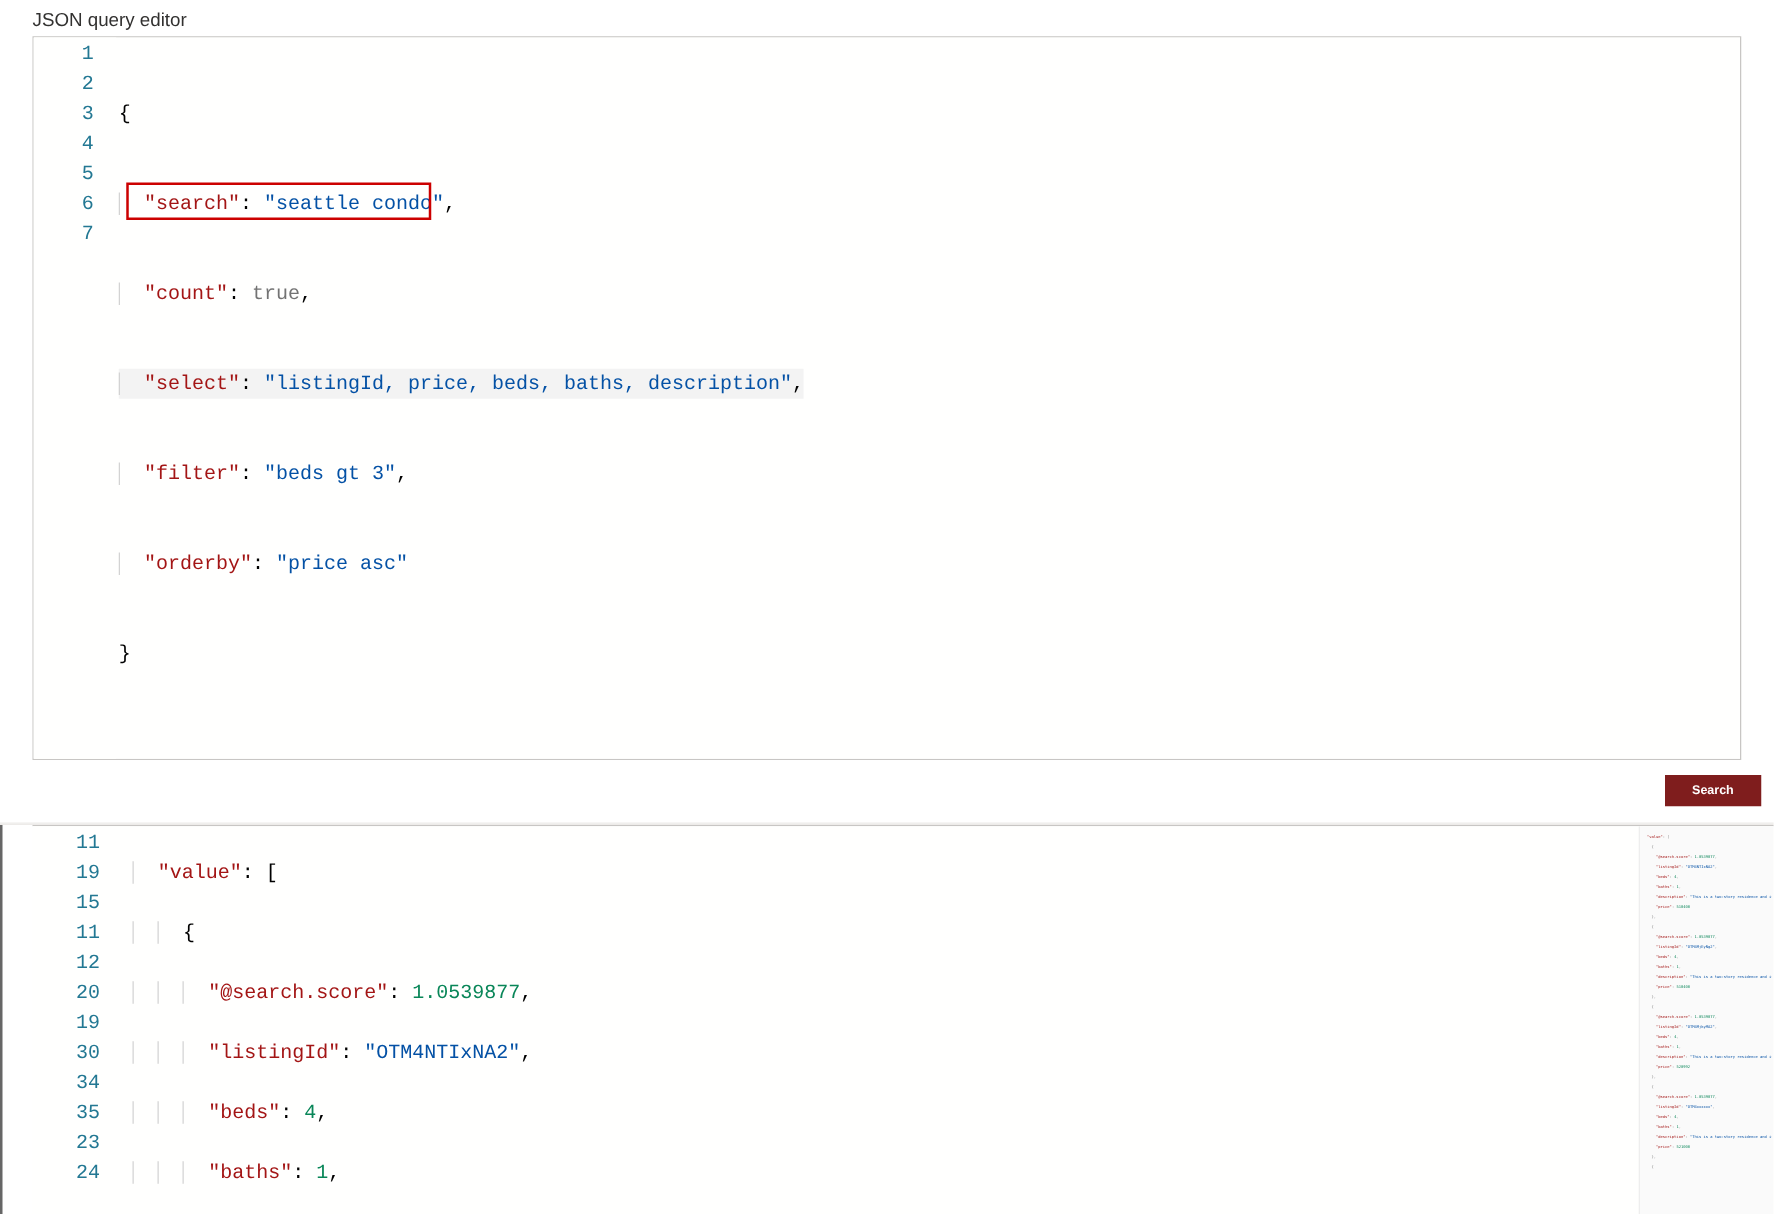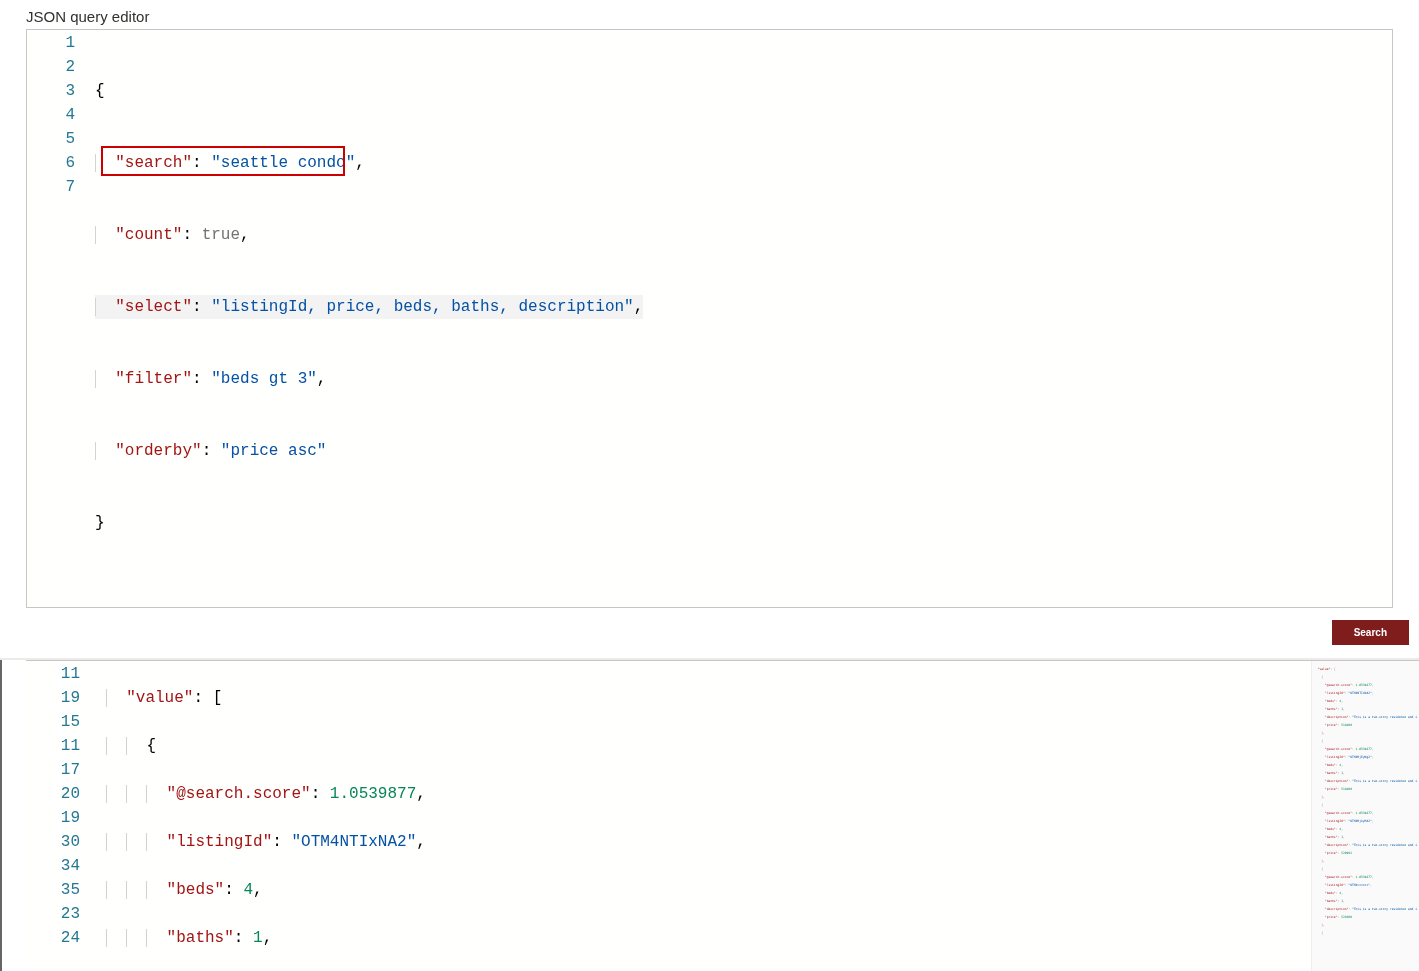--- a/index.html
+++ b/index.html
@@ -180,21 +180,21 @@
 <div class="separator"></div>
 
 <div class="results-area">
   <div class="results-box">
     <div class="results-editor">
       <div class="results-gutter">
         <div>11</div>
         <div>19</div>
         <div>15</div>
         <div>11</div>
-        <div>17</div>
+        <div>12</div>
         <div>20</div>
         <div>19</div>
         <div>30</div>
         <div>34</div>
         <div>35</div>
         <div>23</div>
         <div>24</div>
 
       </div>
       <div class="results-code">

